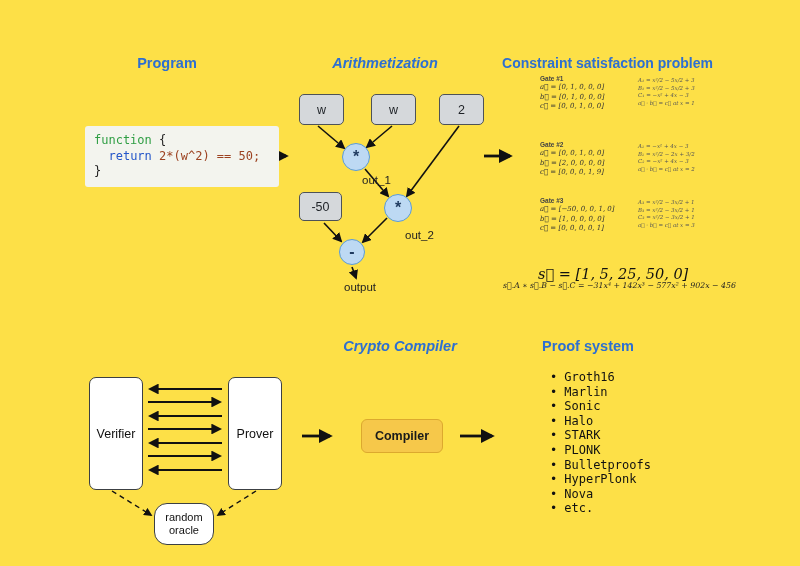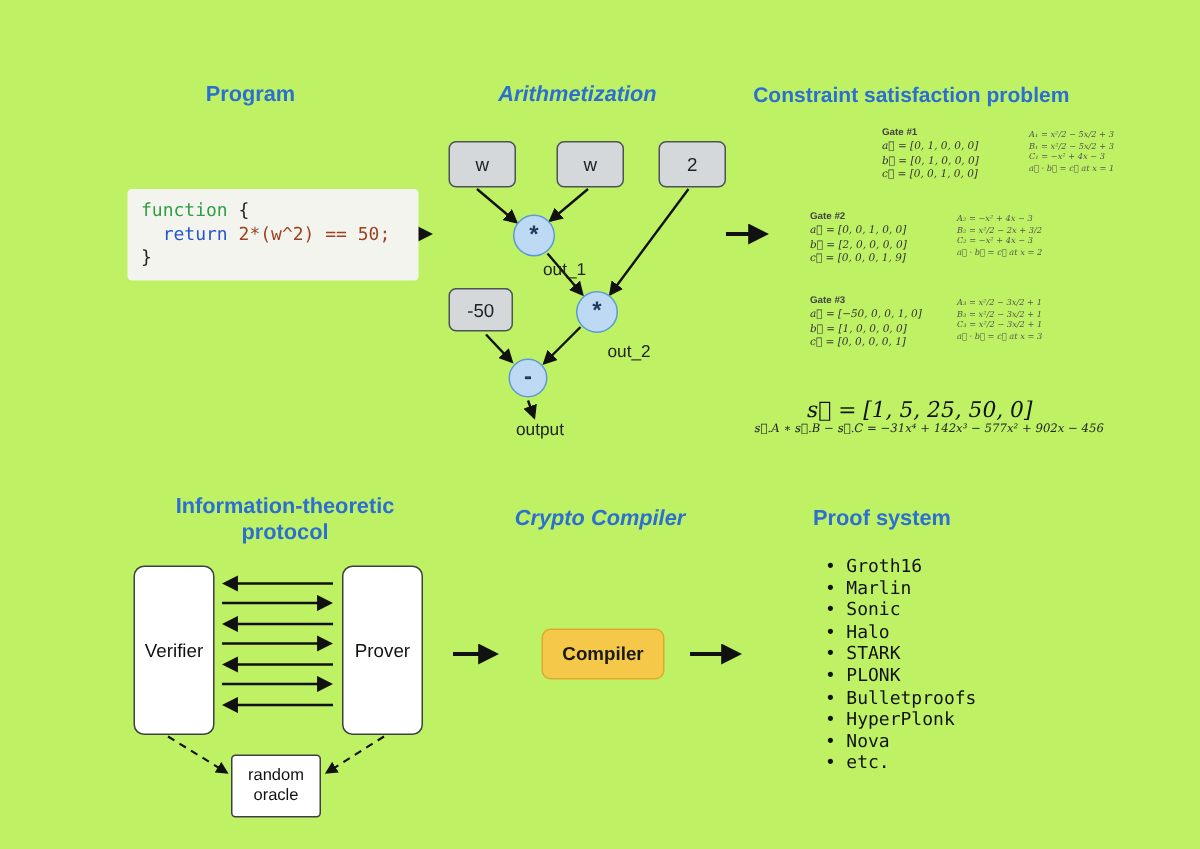--- a/index.html
+++ b/index.html
@@ -1,28 +1,28 @@
 <!DOCTYPE html>
 <html><head>
 <meta charset="utf-8">
 <style>
   html,body{margin:0;padding:0;background:#fff;}
-  .canvas{position:relative;width:800px;height:566px;background:#bef264;font-family:"Liberation Sans",sans-serif;overflow:hidden;}
+  .canvas{position:relative;width:800px;height:566px;background:#fde047;font-family:"Liberation Sans",sans-serif;overflow:hidden;}
   svg.layer{position:absolute;left:0;top:0;z-index:1;}
   .hd{position:absolute;z-index:2;color:#2d6fd1;font-weight:bold;font-size:14.5px;text-align:center;white-space:nowrap;}
   .hd.it{font-style:italic;}
   .codebox{position:absolute;z-index:2;left:85px;top:126px;width:176px;background:#f3f4ee;border-radius:3px;padding:7px 9px;font-family:"DejaVu Sans Mono",monospace;font-size:12px;line-height:15.5px;white-space:pre;color:#222;}
   .kw-fn{color:#2f9e44;}
   .kw-ret{color:#2456c9;}
   .code-expr{color:#9c4221;}
   .node{position:absolute;z-index:2;background:#d5d8db;border:1.5px solid #4d5257;border-radius:5px;display:flex;align-items:center;justify-content:center;font-size:12.5px;color:#1d2126;box-sizing:border-box;}
   .gate{position:absolute;z-index:2;border-radius:50%;background:#bdd9f3;border:1.5px solid #5b9bd5;display:flex;align-items:center;justify-content:center;font-size:16px;font-weight:bold;color:#1f3a5f;box-sizing:border-box;}
   .wire-label{position:absolute;z-index:2;font-size:11.5px;color:#222;white-space:nowrap;}
   .pbox{position:absolute;z-index:2;background:#fff;border:1.5px solid #3c4043;border-radius:7px;display:flex;align-items:center;justify-content:center;font-size:12.5px;color:#111;box-sizing:border-box;text-align:center;}
-  .oracle{border-radius:3px;font-size:11px;line-height:13px;}
+  .oracle{border-radius:13px;font-size:11px;line-height:13px;}
   .compiler-btn{position:absolute;z-index:2;background:#f6c84a;border:1.5px solid #dca92e;border-radius:6px;display:flex;align-items:center;justify-content:center;font-weight:bold;font-size:12.5px;color:#1a1a1a;box-sizing:border-box;}
   .proof-list{position:absolute;z-index:2;left:550px;top:370px;font-family:"DejaVu Sans Mono",monospace;font-size:12px;line-height:14.6px;color:#111;}
   .proof-item{display:flex;gap:7px;}
   .gateblk{position:absolute;z-index:2;left:540px;width:176px;display:flex;gap:8px;font-family:"DejaVu Serif",serif;color:#333;}
   .gleft{width:90px;}
   .gname{font-size:6.5px;font-weight:bold;font-family:"Liberation Sans",sans-serif;color:#444;margin-bottom:1px;}
   .gvec{font-size:7px;font-style:italic;line-height:9.5px;white-space:nowrap;}
   .gright{padding-top:2px;}
   .gpoly{font-size:5.5px;font-style:italic;line-height:7.5px;color:#555;white-space:nowrap;}
   .solution{position:absolute;z-index:2;left:538px;top:239px;font-family:"DejaVu Serif",serif;font-style:italic;font-size:14.5px;color:#111;white-space:nowrap;margin-top:27px;}
@@ -90,21 +90,21 @@
   <div class="node" style="left:299px;top:192px;width:43px;height:29px;">-50</div>
 
   <div class="gate" style="left:342px;top:143px;width:28px;height:28px;">*</div>
   <div class="gate" style="left:384px;top:194px;width:28px;height:28px;">*</div>
   <div class="gate" style="left:339px;top:239px;width:26px;height:26px;">-</div>
 
   <div class="wire-label" style="left:362px;top:174px;">out_1</div>
   <div class="wire-label" style="left:405px;top:229px;">out_2</div>
   <div class="wire-label" style="left:330px;top:281px;width:60px;text-align:center;">output</div>
 
-  <div class="gateblk" style="top:85px;margin-left:48px;">
+  <div class="gateblk" style="top:75px;">
     <div class="gleft">
       <div class="gname">Gate #1</div>
       <div class="gvec">a⃗ = [0, 1, 0, 0, 0]</div>
       <div class="gvec">b⃗ = [0, 1, 0, 0, 0]</div>
       <div class="gvec">c⃗ = [0, 0, 1, 0, 0]</div>
     </div>
     <div class="gright">
       <div class="gpoly">A₁ = x²/2 − 5x/2 + 3</div>
       <div class="gpoly">B₁ = x²/2 − 5x/2 + 3</div>
       <div class="gpoly">C₁ = −x² + 4x − 3</div>
@@ -138,24 +138,20 @@
       <div class="gpoly">A₃ = x²/2 − 3x/2 + 1</div>
       <div class="gpoly">B₃ = x²/2 − 3x/2 + 1</div>
       <div class="gpoly">C₃ = x²/2 − 3x/2 + 1</div>
       <div class="gpoly">a⃗ · b⃗ = c⃗  at x = 3</div>
     </div>
   </div>
 
   <div class="solution">s⃗ = [1, 5, 25, 50, 0]</div>
   <div class="polyline">s⃗.A ∗ s⃗.B − s⃗.C = −31x⁴ + 142x³ − 577x² + 902x − 456</div>
 
-  <div class="hd" style="left:100px;top:330px;width:180px;line-height:17px;">
-    <div>Information-theoretic</div>
-    <div>protocol</div>
-  </div>
   <div class="hd it" style="left:330px;top:338px;width:140px;">Crypto Compiler</div>
   <div class="hd" style="left:518px;top:338px;width:140px;">Proof system</div>
 
   <div class="pbox" style="left:89px;top:377px;width:54px;height:113px;">Verifier</div>
   <div class="pbox" style="left:228px;top:377px;width:54px;height:113px;">Prover</div>
 
   <div class="pbox oracle" style="left:154px;top:503px;width:60px;height:42px;">
     <div>
       <div>random</div>
       <div>oracle</div>

